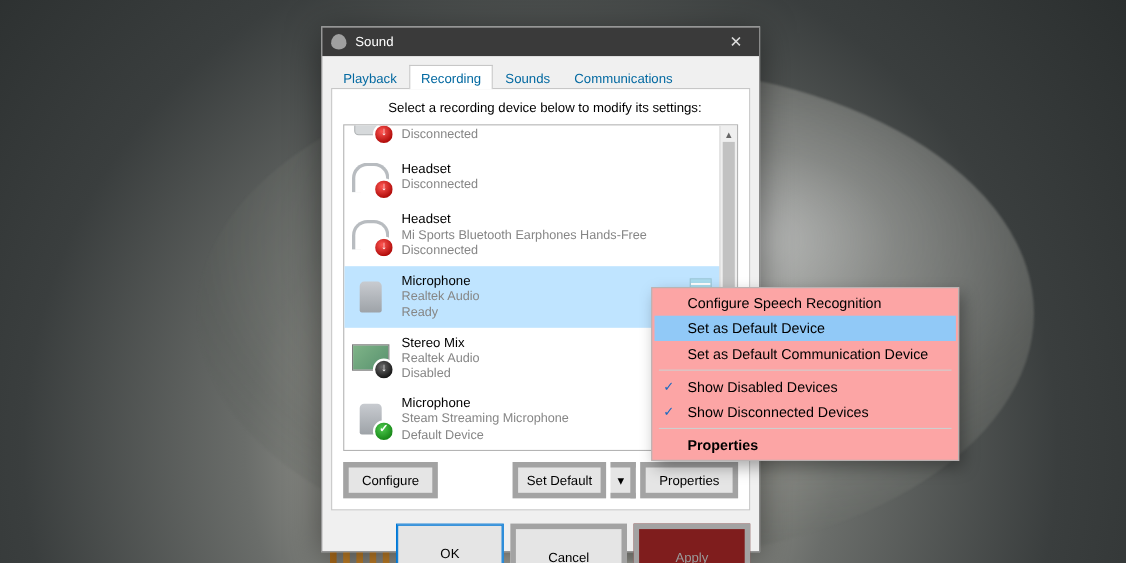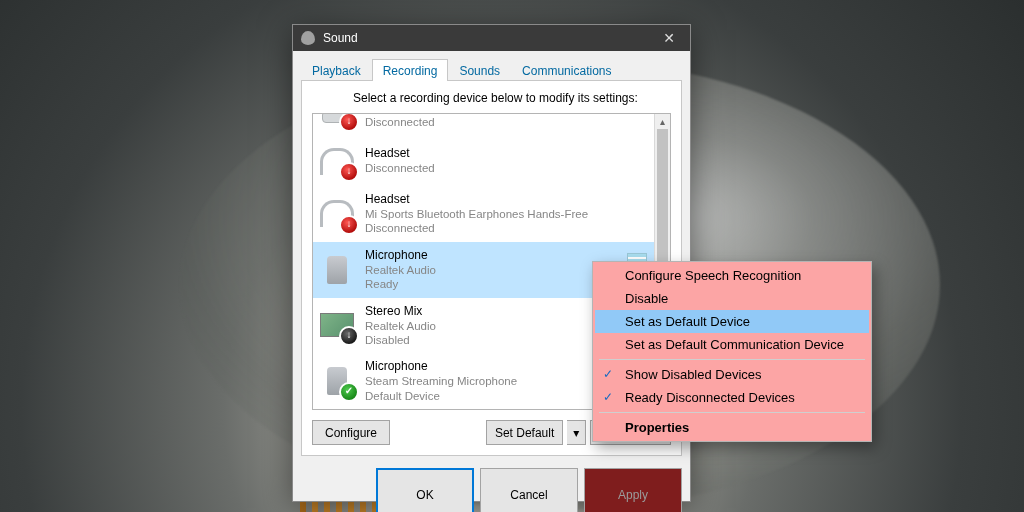--- a/index.html
+++ b/index.html
@@ -256,21 +256,21 @@
   }
   .below-list {
     display: flex;
     margin-top: 10px;
     gap: 4px;
   }
   .btn {
     height: 23px;
     padding: 0 12px;
     background: #e5e5e5;
-    border: 1px solid #a3a3a3;
+    border: 5px solid #a3a3a3;
     font-size: 12px;
     display: inline-flex;
     align-items: center;
     justify-content: center;
     cursor: default;
   }
   .btn.split-main { padding: 0 8px; }
   .btn.split-arrow { width: 18px; padding: 0; border-left: none; }
   .bottom-bar {
     display: flex;
@@ -423,21 +423,20 @@
 
   <div class="bottom-bar">
     <div class="btn primary">OK</div>
     <div class="btn">Cancel</div>
     <div class="btn disabled">Apply</div>
   </div>
 </div>
 
 <div class="context-menu">
   <div class="cm-item">Configure Speech Recognition</div>
-  <div class="cm-item">Disable</div>
   <div class="cm-item highlight">Set as Default Device</div>
   <div class="cm-item">Set as Default Communication Device</div>
   <div class="cm-sep"></div>
   <div class="cm-item cm-check">Show Disabled Devices</div>
-  <div class="cm-item cm-check">Ready Disconnected Devices</div>
+  <div class="cm-item cm-check">Show Disconnected Devices</div>
   <div class="cm-sep"></div>
   <div class="cm-item bold">Properties</div>
 </div>
 
 </body></html>

